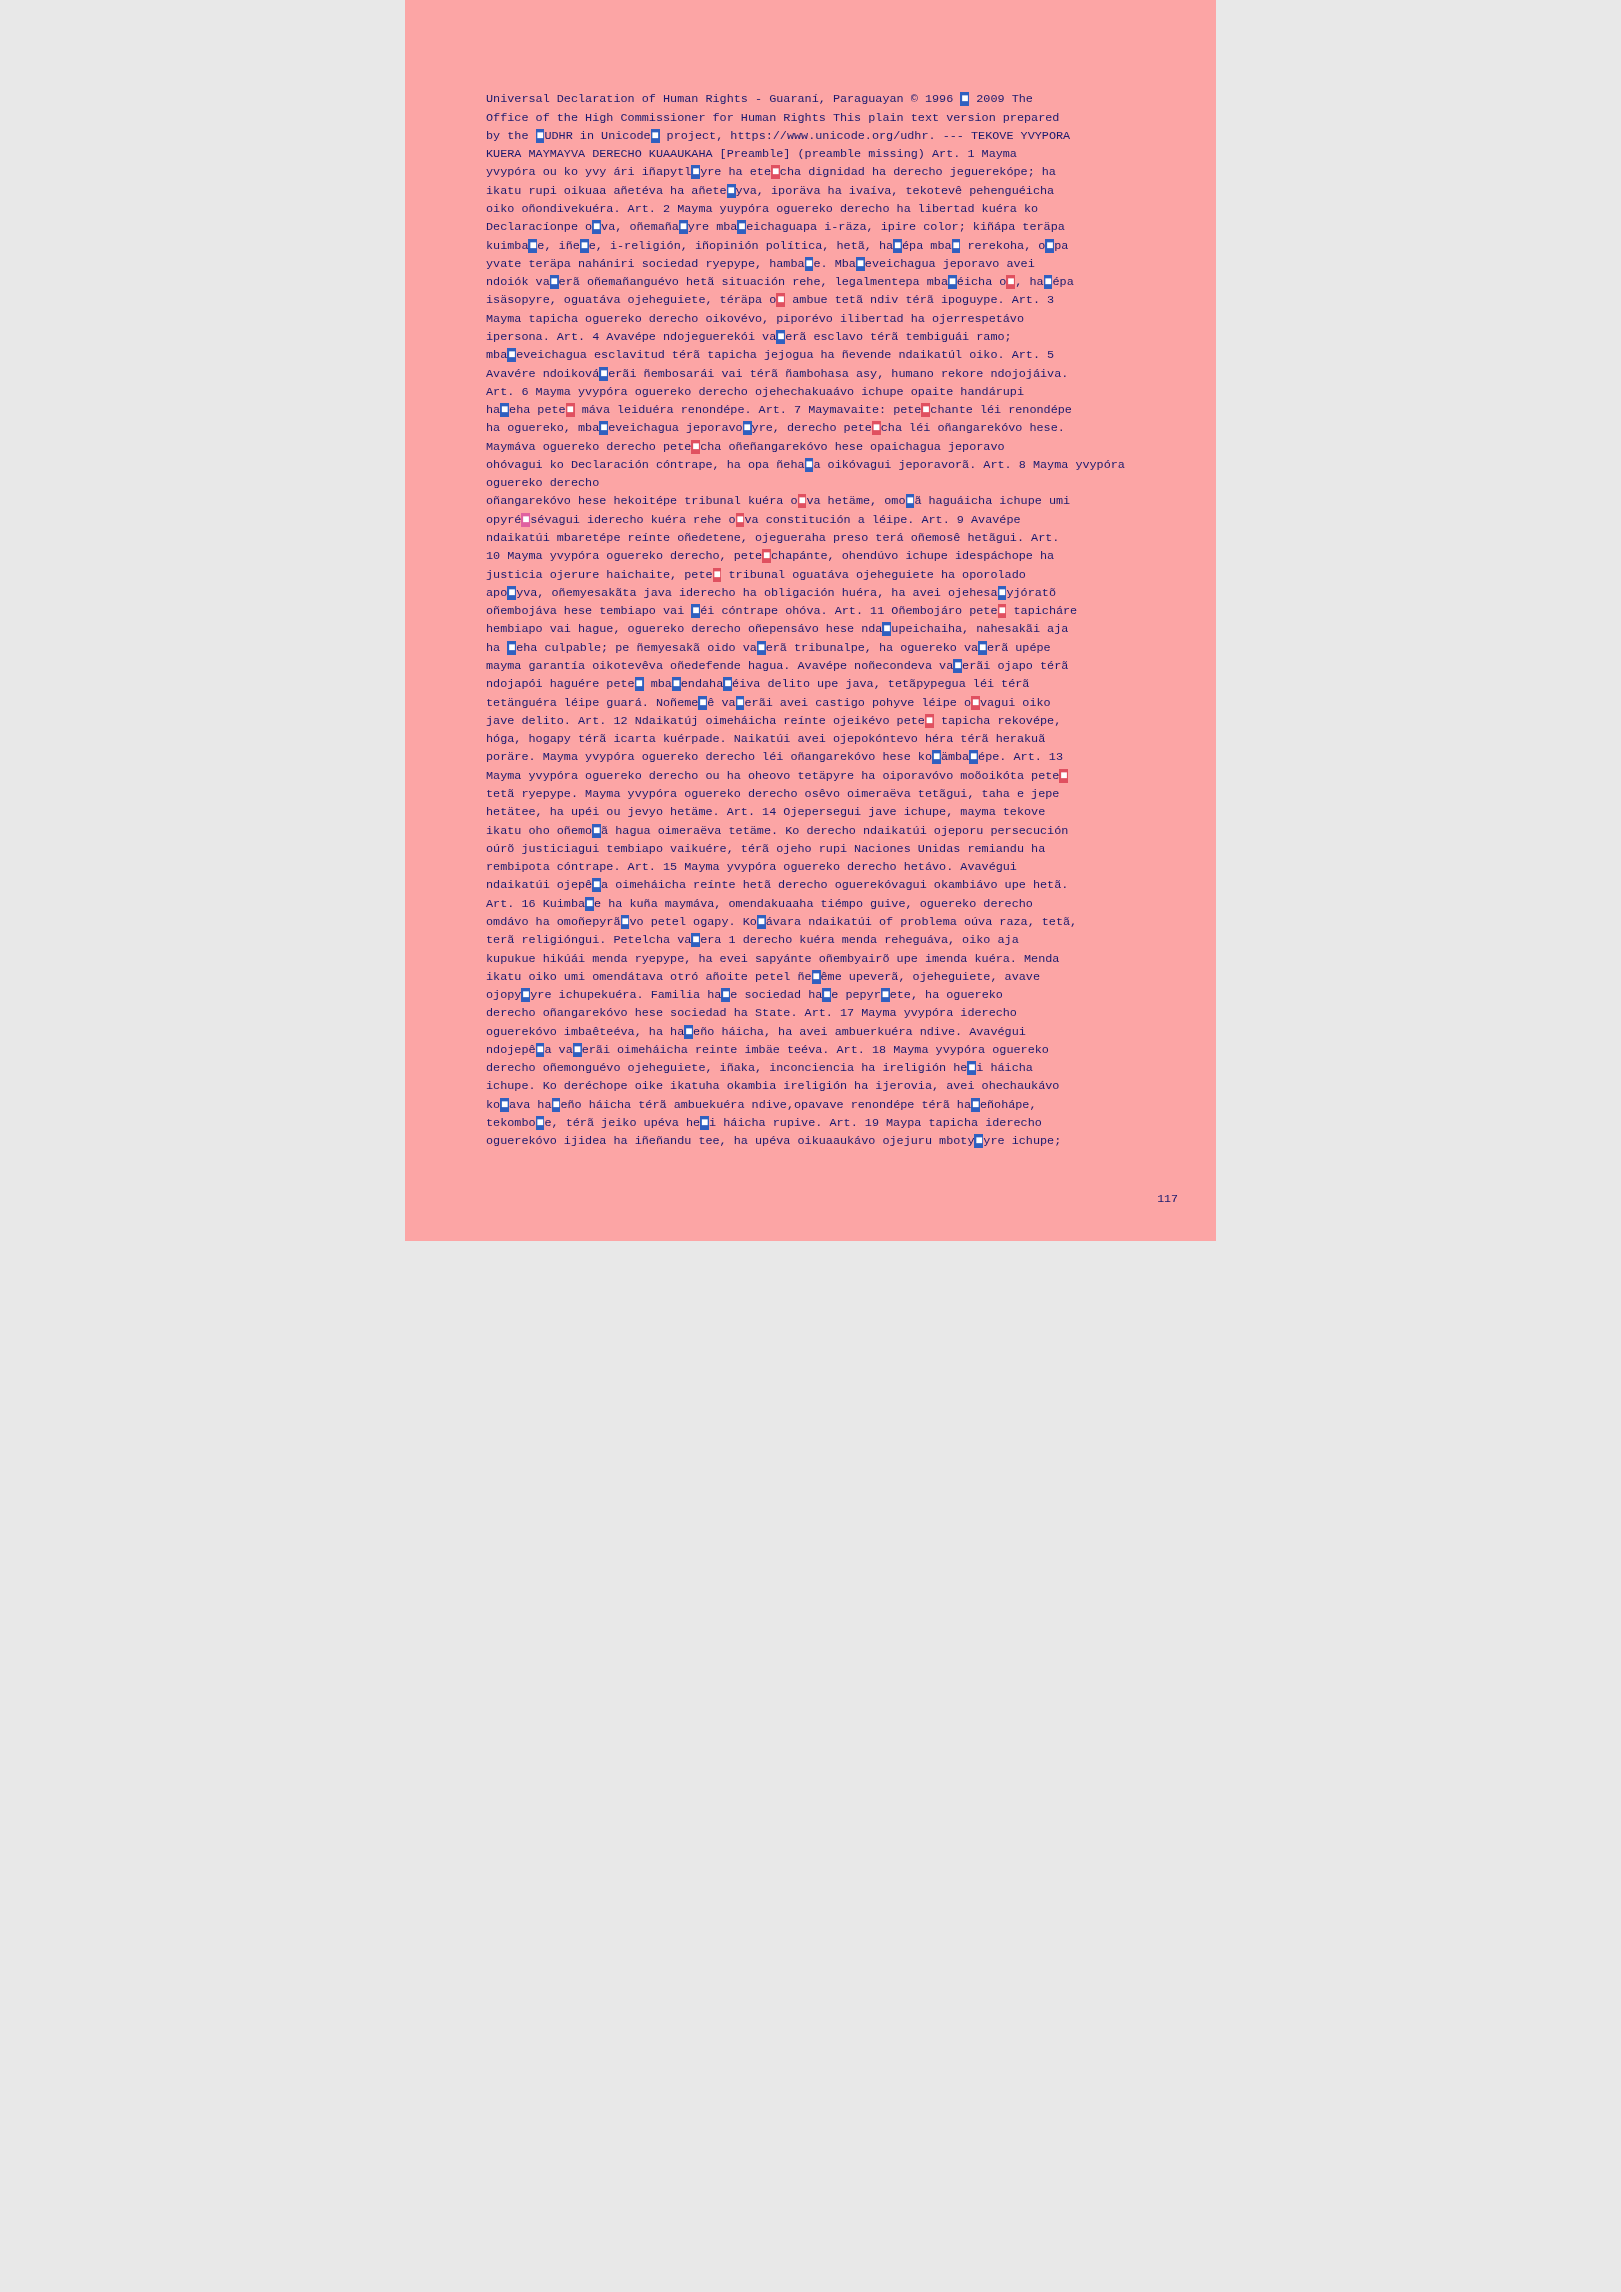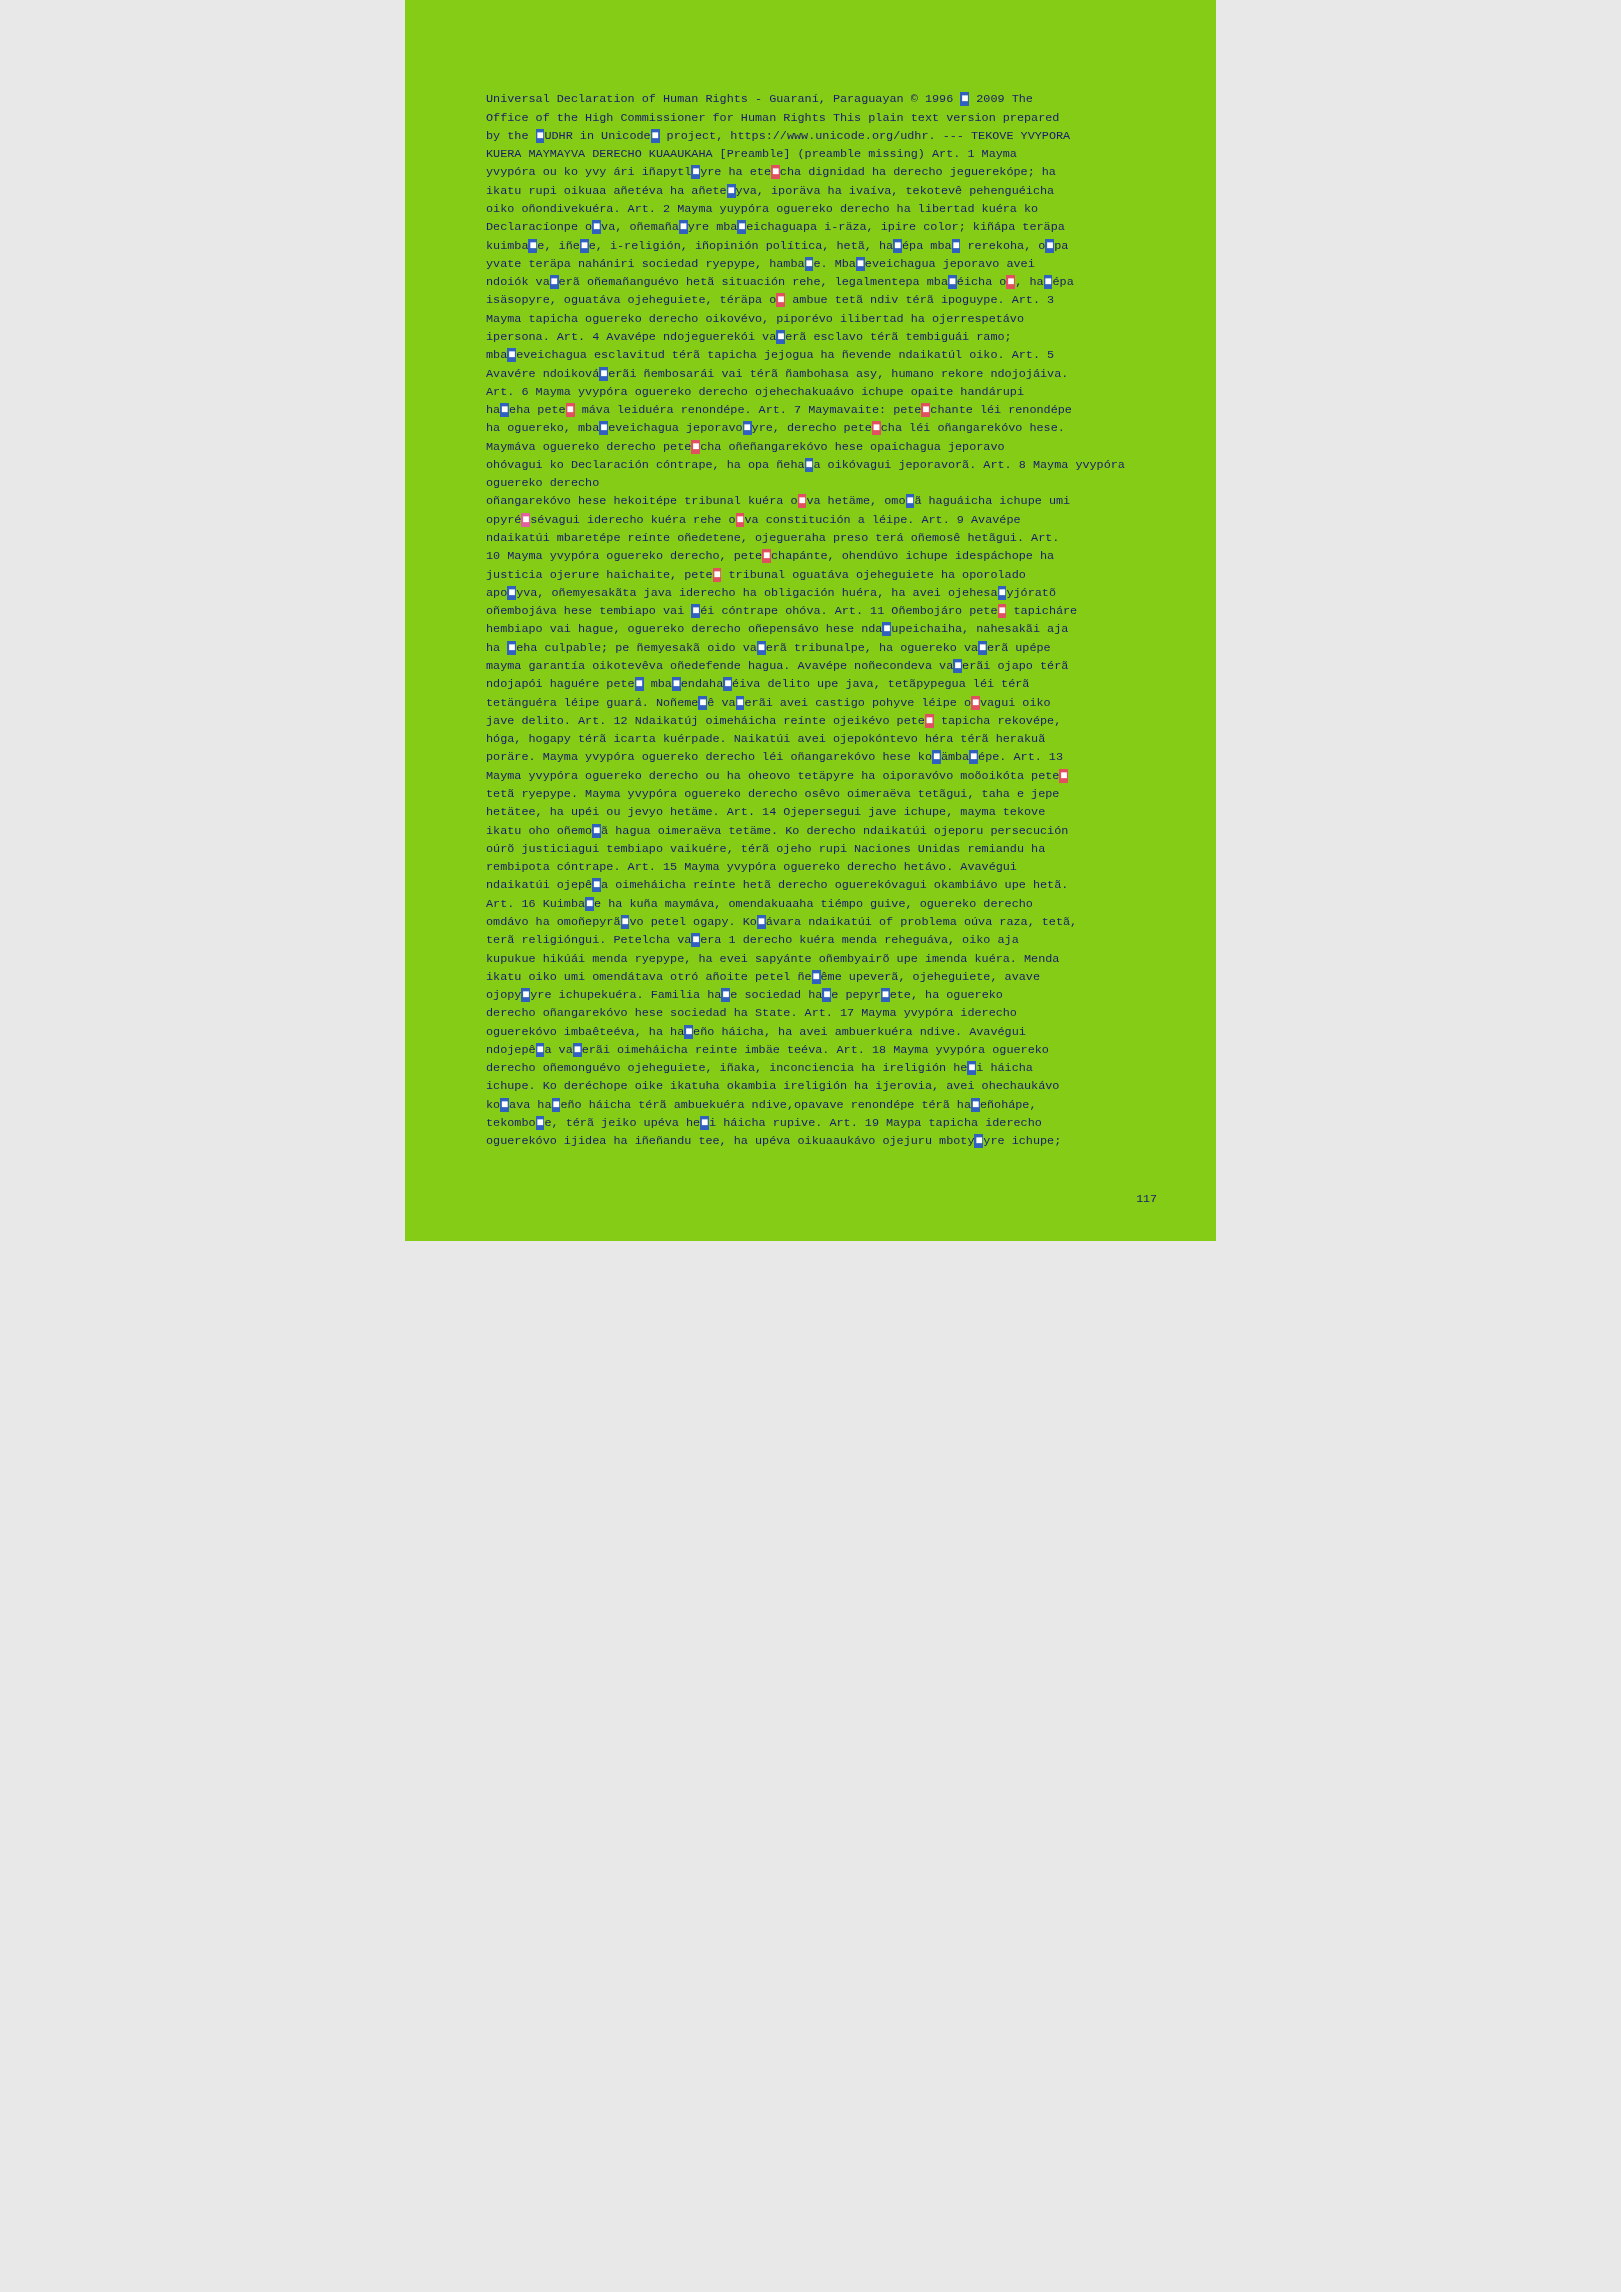--- a/index.html
+++ b/index.html
@@ -7,21 +7,21 @@
       background: #e8e8e8;
       display: flex;
       justify-content: center;
       align-items: flex-start;
       min-height: 100vh;
       font-family: 'Courier New', Courier, monospace;
     }
     .page {
       width: 811px;
       min-height: 1146px;
-      background: #84cc16;
+      background: #fca5a5;
       position: relative;
       padding: 72px 81px 72px 81px;
     }
     .text-content {
       font-family: 'Courier New', Courier, monospace;
       font-size: 11.8px;
       line-height: 1.55;
       color: #1a1a6e;
       text-align: left;
       white-space: pre-wrap;
@@ -38,21 +38,21 @@
       padding: 0 0.9px;
     }
     .highlight-pink {
       background-color: #e060a0;
       color: #fff;
       padding: 0 0.9px;
     }
     .page-number {
       position: absolute;
       bottom: 36px;
-      right: 59px;
+      right: 38px;
       font-family: 'Courier New', Courier, monospace;
       font-size: 11.6px;
       color: #1a1a6e;
     }
   </style>
 </head>
 <body>
 
 <div class="page">
   <div class="text-content">

